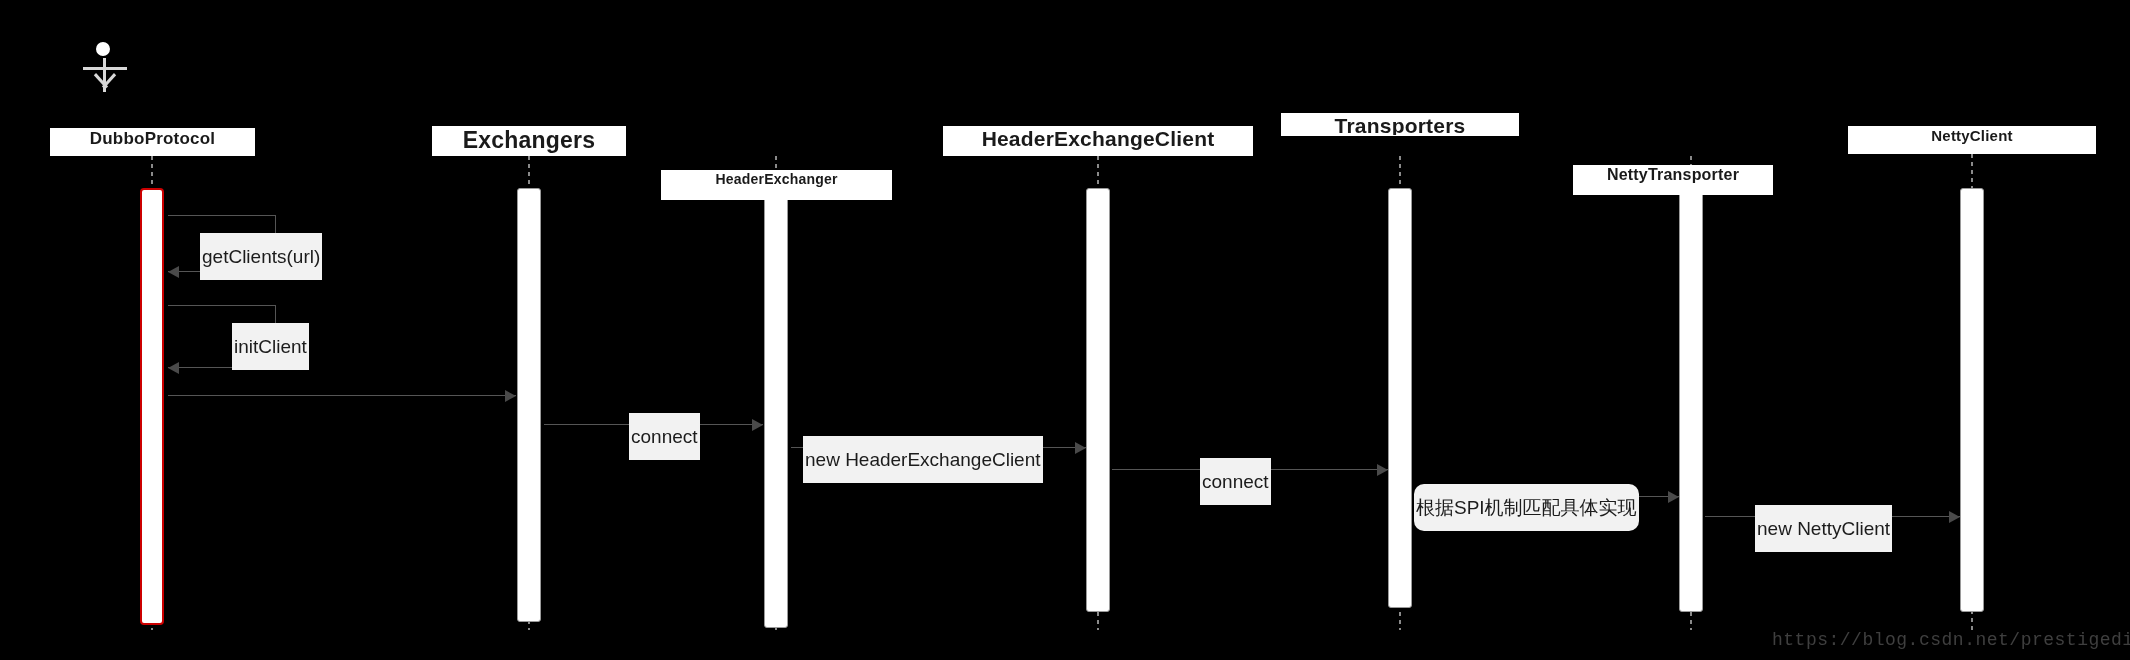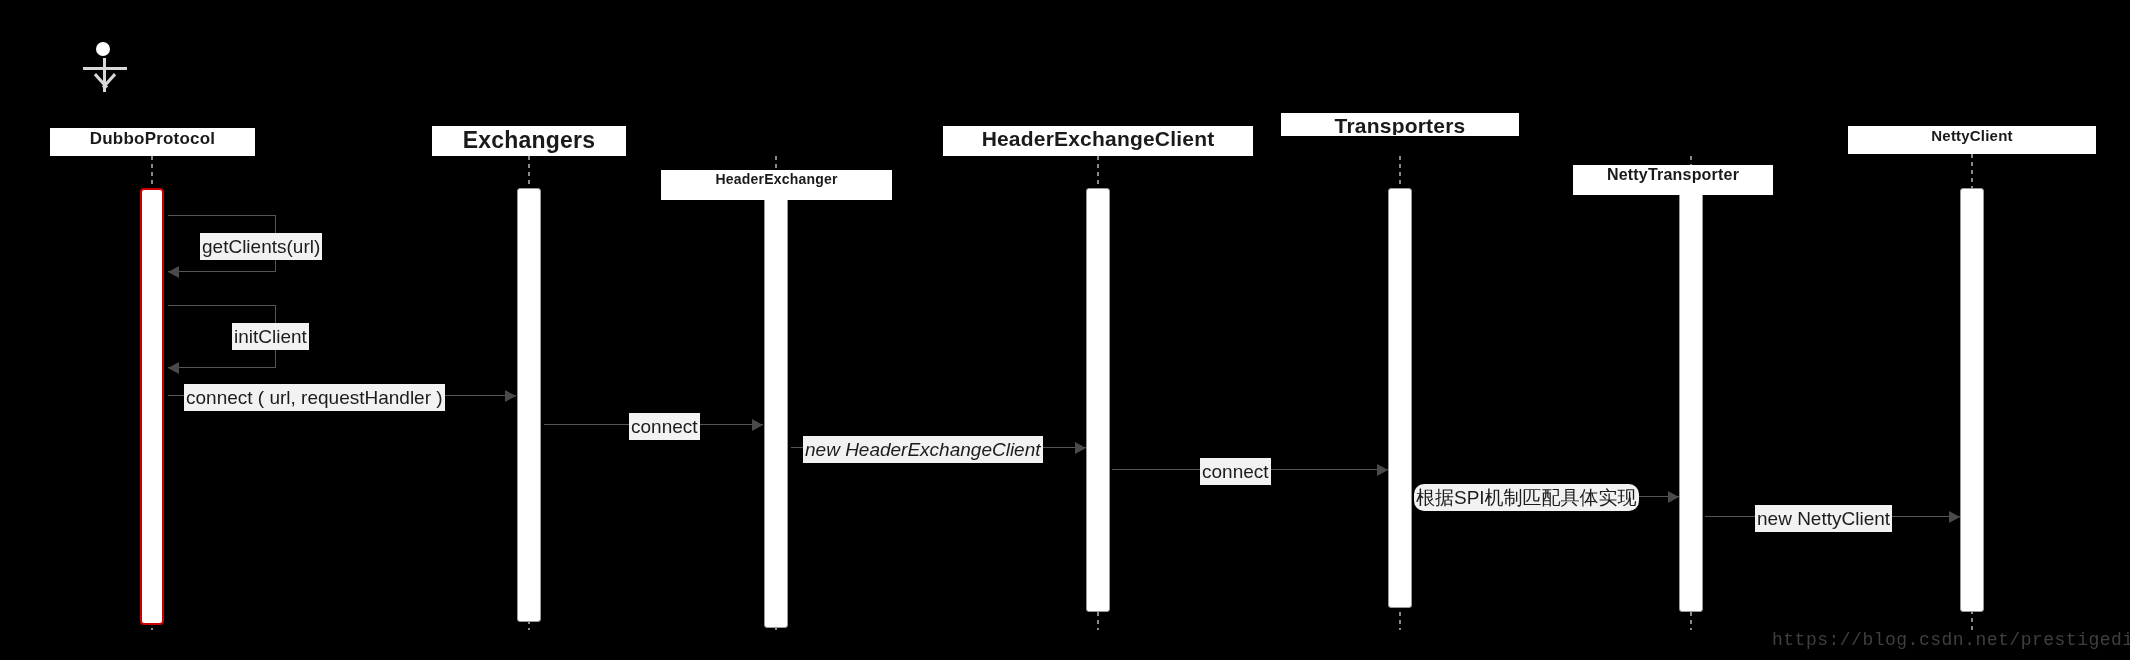--- a/index.html
+++ b/index.html
@@ -128,21 +128,21 @@
   }
   .msg-arrow.left {
     border-right: 11px solid #4a4a4a;
   }
   .msg-label {
     position: absolute;
     background: #f2f2f2;
     color: #1c1c1c;
     font-size: 19px;
     line-height: 23px;
-    padding: 2px 2px;
+    padding: 12px 2px;
     white-space: nowrap;
   }
 
   
   .selfcall {
     position: absolute;
     border-top: 1px solid #555555;
     border-right: 1px solid #555555;
     border-bottom: 1px solid #555555;
     box-sizing: border-box;
@@ -205,27 +205,26 @@
       <span>NettyClient</span>
     </div>
     <div class="selfcall" style="left: 168px; top: 215px; width: 108px; height: 57px;"></div>
     <div class="msg-arrow left" style="left: 168px; top: 266px;"></div>
     <div class="msg-label" style="left: 200px; top: 233px;">getClients(url)</div>
     <div class="selfcall" style="left: 168px; top: 305px; width: 108px; height: 63px;"></div>
     <div class="msg-arrow left" style="left: 168px; top: 362px;"></div>
     <div class="msg-label" style="left: 232px; top: 323px;">initClient</div>
     <div class="msg-line" style="left: 168px; top: 395px; width: 348px;"></div>
     <div class="msg-arrow right" style="left: 505px; top: 390px;"></div>
-    <div class="msg-label" style="left: 184px; top: 384px;">connect ( url, requestHandler )</div>
     <div class="msg-line" style="left: 544px; top: 424px; width: 219px;"></div>
     <div class="msg-arrow right" style="left: 752px; top: 419px;"></div>
     <div class="msg-label" style="left: 629px; top: 413px;">connect</div>
     <div class="msg-line" style="left: 791px; top: 447px; width: 295px;"></div>
     <div class="msg-arrow right" style="left: 1075px; top: 442px;"></div>
-    <div class="msg-label" style="left: 803px; top: 436px; font-style: italic;">new HeaderExchangeClient</div>
+    <div class="msg-label" style="left: 803px; top: 436px;">new HeaderExchangeClient</div>
     <div class="msg-line" style="left: 1112px; top: 469px; width: 276px;"></div>
     <div class="msg-arrow right" style="left: 1377px; top: 464px;"></div>
     <div class="msg-label" style="left: 1200px; top: 458px;">connect</div>
     <div class="msg-line" style="left: 1414px; top: 496px; width: 265px;"></div>
     <div class="msg-arrow right" style="left: 1668px; top: 491px;"></div>
     <div class="msg-label" style="left: 1414px; top: 484px; border-radius: 10px;">根据SPI机制匹配具体实现</div>
     <div class="msg-line" style="left: 1705px; top: 516px; width: 255px;"></div>
     <div class="msg-arrow right" style="left: 1949px; top: 511px;"></div>
     <div class="msg-label" style="left: 1755px; top: 505px;">new NettyClient</div>
     <div class="watermark" style="left: 1772px; top: 630px;">https://blog.csdn.net/prestigeding</div>

